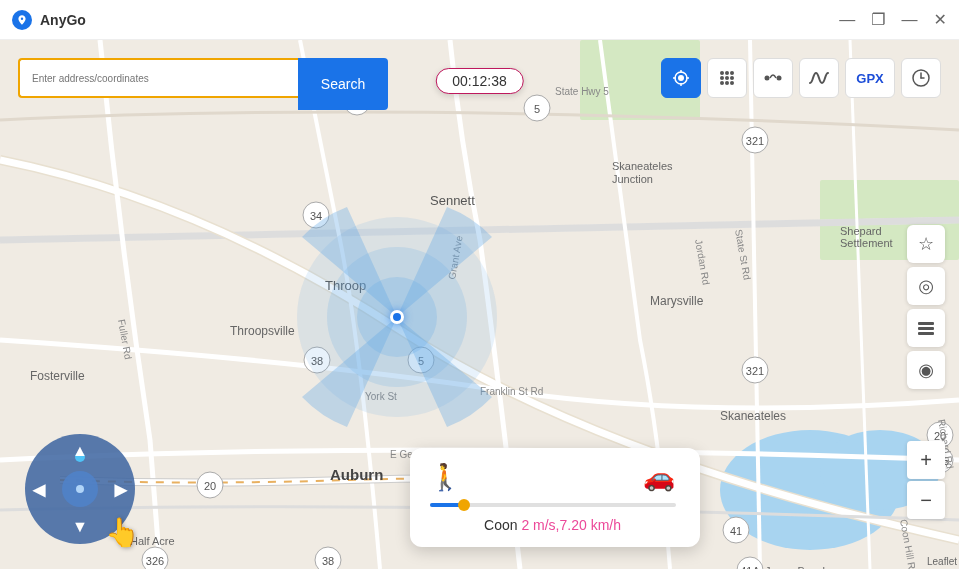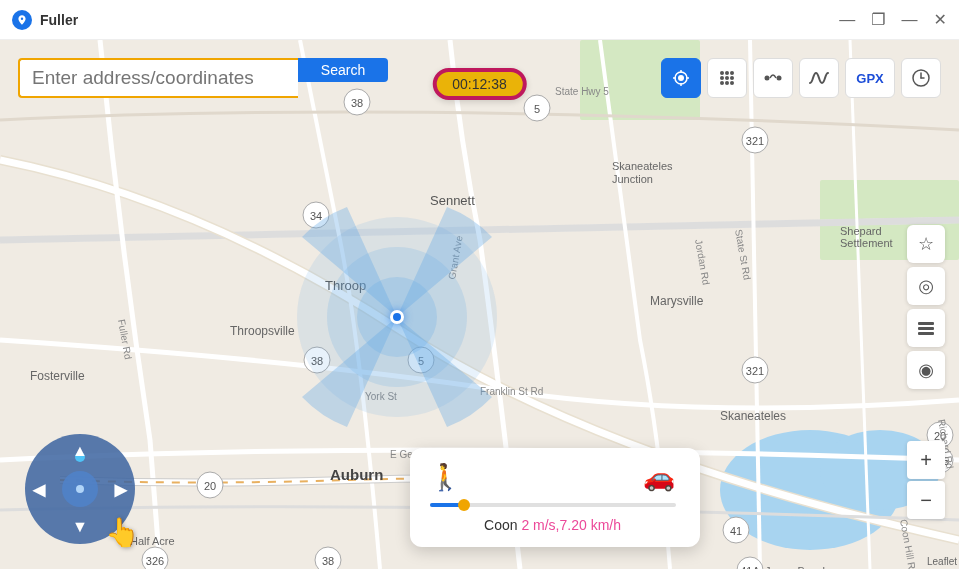--- a/index.html
+++ b/index.html
@@ -25,32 +25,32 @@
     }
 
     
     #search-bar {
       position: absolute; top: 18px; left: 18px; z-index: 200;
       display: flex; gap: 0;
     }
     #search-input {
       width: 280px; height: 40px; padding: 8px 12px;
       border: 2px solid #f0a500; border-right: none; border-radius: 4px 0 0 4px;
-      font-size: 19px; color: #999; background: #fff; outline: none;
+      font-size: 10px; color: #999; background: #fff; outline: none;
     }
     #search-btn {
-      width: 90px; height: 24px; background: #1a73e8; color: #fff;
+      width: 90px; height: 52px; background: #1a73e8; color: #fff;
       border: none; border-radius: 0 4px 4px 0; font-size: 14px; font-weight: 500;
       cursor: pointer;
     }
 
     
     #timer-badge {
       position: absolute; top: 28px; left: 50%; transform: translateX(-50%);
-      background: #eab308; border: 4px solid #be185d; border-radius: 16px;
+      background: #ffffff; border: 1px solid #be185d; border-radius: 16px;
       padding: 4px 16px; font-size: 14px; color: #333; z-index: 200;
       box-shadow: 0 2px 6px rgba(0,0,0,0.15);
     }
 
     
     #toolbar-right {
       position: absolute; top: 18px; right: 18px; z-index: 200;
       display: flex; gap: 6px; align-items: center;
     }
     .toolbar-btn {
@@ -165,21 +165,21 @@
 </head>
 <body>
 
 <div id="titlebar">
   <div id="titlebar-left">
     <div id="app-icon">
       <svg viewBox="0 0 20 20" fill="white">
           <path d="M10 2C6.686 2 4 4.686 4 8c0 4.418 6 10 6 10s6-5.582 6-10c0-3.314-2.686-6-6-6zm0 8a2 2 0 110-4 2 2 0 010 4z"></path>
         </svg>
     </div>
-    <span id="app-title">Fuller</span>
+    <span id="app-title">AnyGo</span>
   </div>
   <div id="titlebar-controls">
     <span class="title-btn">—</span>
     <span class="title-btn">❐</span>
     <span class="title-btn">—</span>
     <span class="title-btn">✕</span>
   </div>
 </div>
 
 <div id="map-container">

